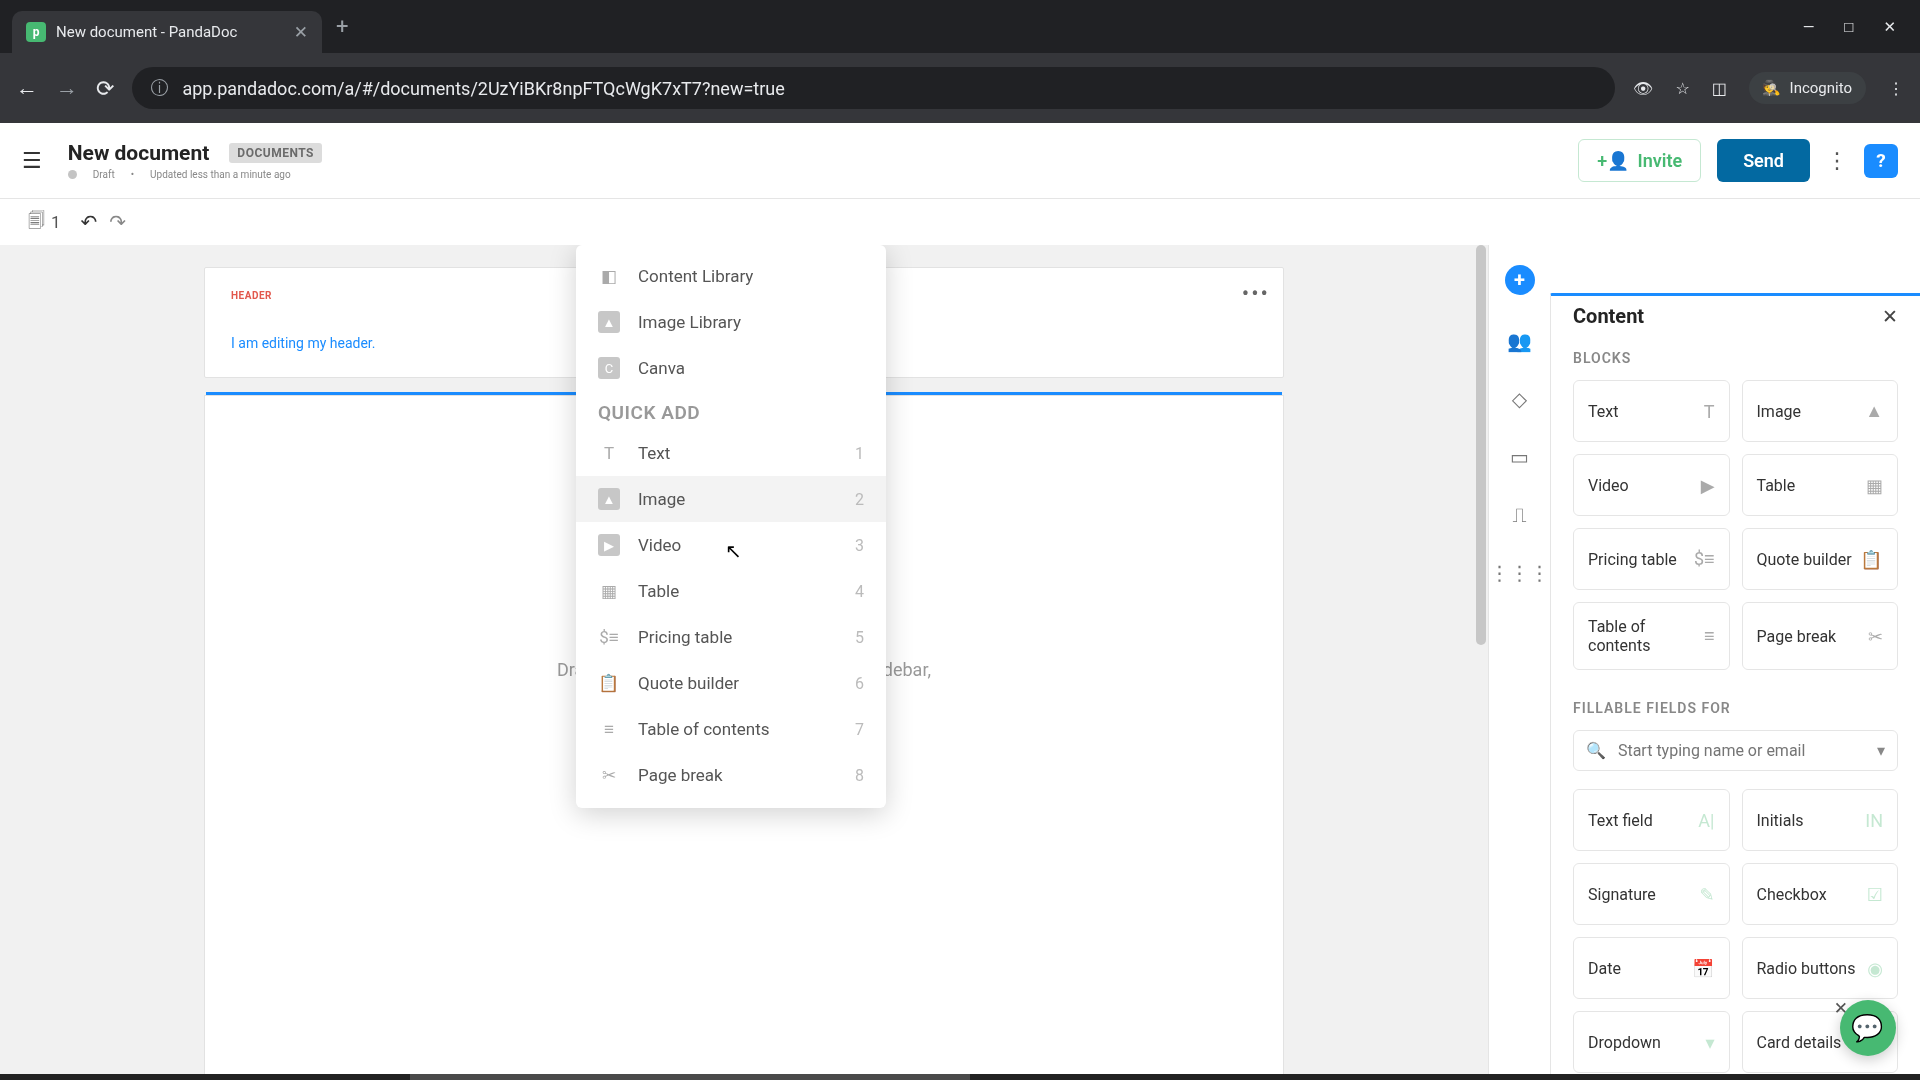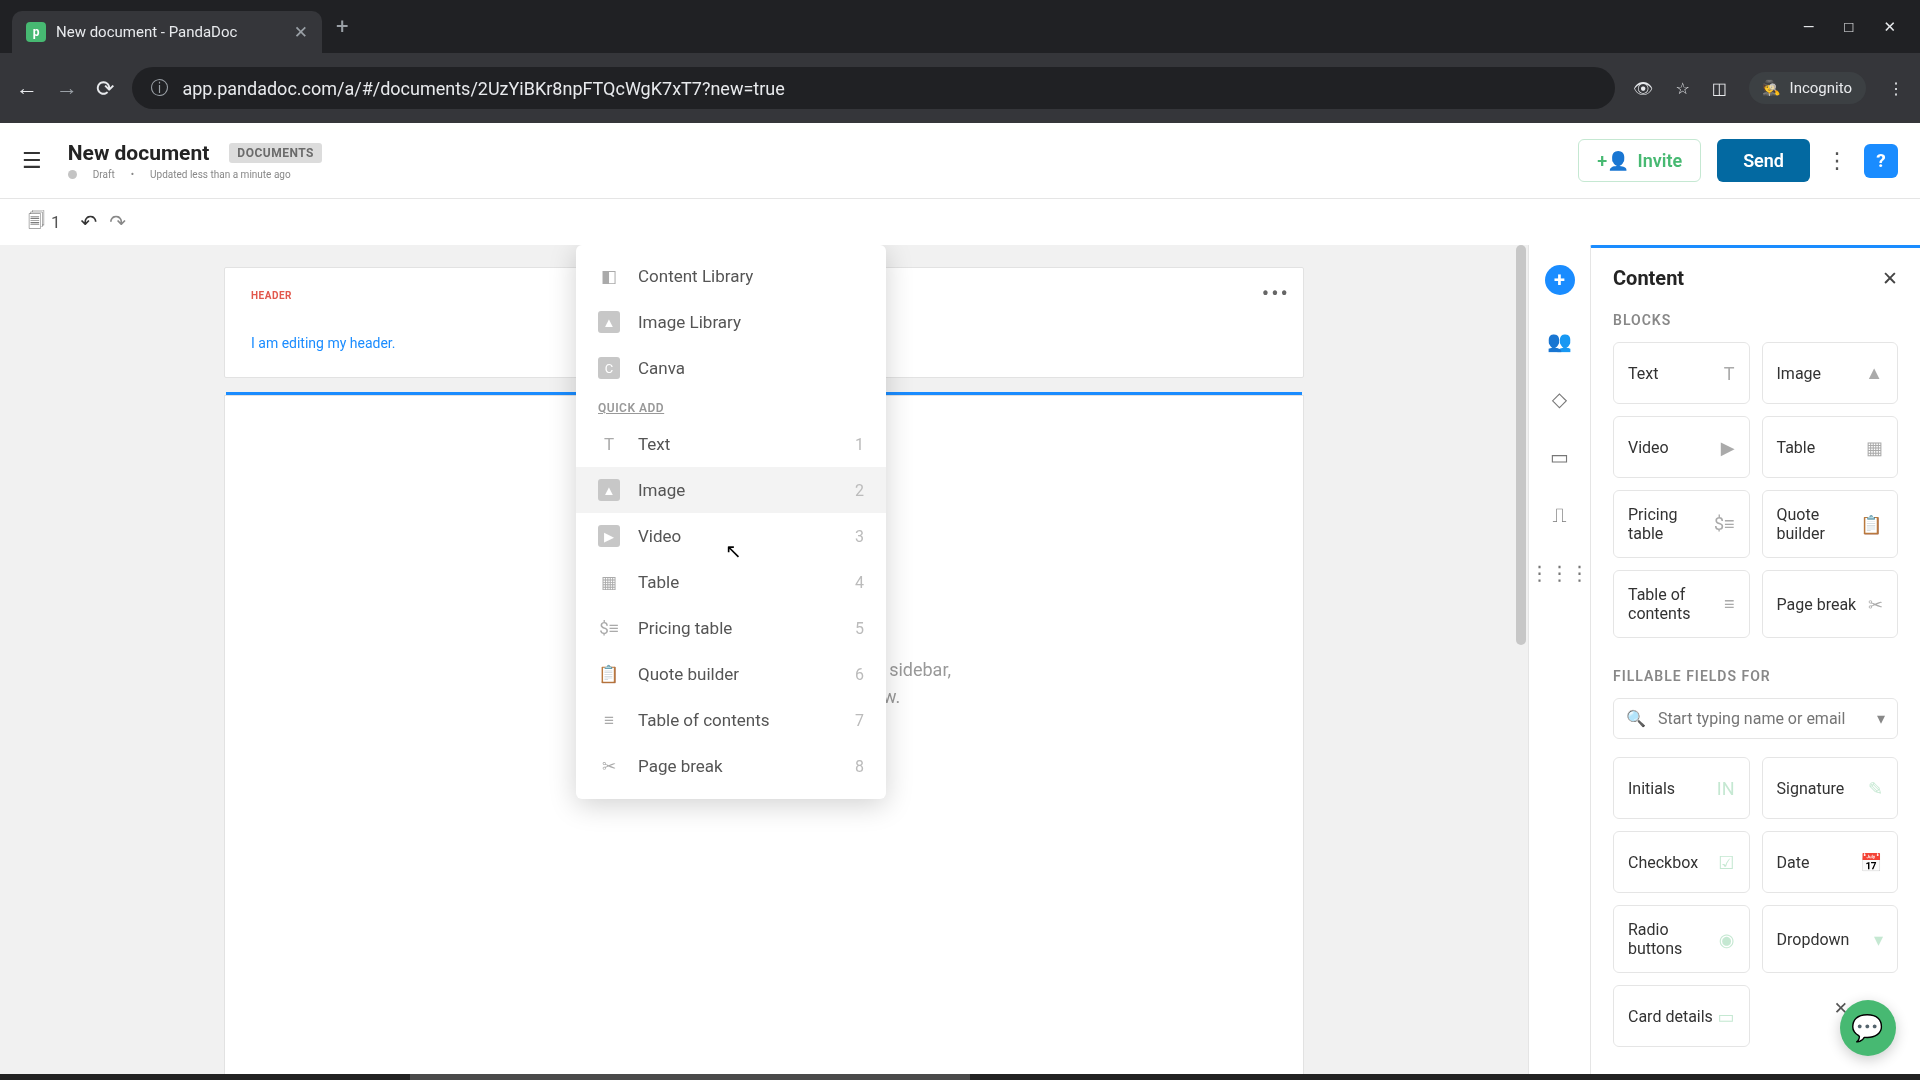--- a/index.html
+++ b/index.html
@@ -54,30 +54,30 @@
 .page-body { background: #fff; border: 1px solid #e2e2e2; min-height: 700px; padding-top: 260px; text-align: center; color: #999; font-size: 18px; line-height: 1.5; }
 .page-more { position: absolute; top: 14px; right: 14px; color: #666; font-size: 22px; letter-spacing: 2px; }
 .scrollbar { position: absolute; right: 2px; top: 0; width: 10px; height: 400px; background: #c7c7c7; border-radius: 5px; }
 
 
 .dropdown { position: absolute; left: 576px; top: 0; width: 310px; background: #fff; border-radius: 6px; box-shadow: 0 6px 28px rgba(0,0,0,0.18); padding: 8px 0 10px; z-index: 10; }
 .dd-item { display: flex; align-items: center; padding: 12px 22px; gap: 18px; font-size: 17px; color: #555; }
 .dd-item:hover, .dd-item.hovered { background: #f3f3f3; }
 .dd-icon { width: 22px; height: 22px; display: flex; align-items: center; justify-content: center; color: #aaa; font-size: 17px; }
 .dd-icon-box { width: 22px; height: 22px; background: #c7c7c7; border-radius: 3px; display:flex; align-items:center; justify-content:center; color:#fff; font-size:13px;}
-.dd-label-header { padding: 10px 22px 6px; font-size: 12px; color: #999; font-weight: 600; letter-spacing: 0.5px; text-decoration: underline; }
+.dd-label-header { padding: 10px 22px 6px; font-size: 19px; color: #999; font-weight: 600; letter-spacing: 0.5px; }
 .dd-shortcut { margin-left: auto; color: #bbb; font-size: 16px; }
 .cursor { position: absolute; left: 725px; top: 294px; font-size: 20px; z-index: 20; pointer-events:none;}
 
 
 .right-rail { width: 62px; border-left: 1px solid #e5e5e5; display: flex; flex-direction: column; align-items: center; padding-top: 20px; gap: 34px; color: #777; font-size: 20px; }
 .rail-add { width: 30px; height: 30px; background: #1a8cff; color: #fff; border-radius: 50%; display: flex; align-items: center; justify-content: center; font-size: 20px; font-weight: 700; }
 
 
-.panel { width: 330px; border-left: 1px solid #e5e5e5; padding: 18px 22px; overflow-y: auto; position: relative; border-top: 3px solid #1a8cff; border-top-left-radius: 2px; }
+.panel { width: 370px; border-left: 1px solid #e5e5e5; padding: 8px 22px; overflow-y: auto; position: relative; border-top: 3px solid #1a8cff; border-top-left-radius: 2px; margin-top: 48px; }
 .panel-header { display: flex; align-items: center; justify-content: space-between; margin-bottom: 22px; }
 .panel-title { font-size: 20px; font-weight: 700; color: #242424; }
 .panel-close { font-size: 19px; color: #444; }
 .panel-section-label { font-size: 14px; color: #888; font-weight: 600; letter-spacing: 1px; margin-bottom: 14px; }
 .blocks-grid { display: grid; grid-template-columns: 1fr 1fr; gap: 12px; margin-bottom: 30px; }
 .block-card { border: 1px solid #e5e5e5; border-radius: 6px; padding: 14px 14px; display: flex; align-items: center; justify-content: space-between; font-size: 16px; color: #333; min-height: 62px;}
 .block-icon { color: #aaa; font-size: 18px; }
 .search-row { display: flex; align-items: center; gap: 12px; border: 1px solid #e5e5e5; border-radius: 6px; padding: 10px 12px; margin-bottom: 18px; color: #999; }
 .search-row input { border: none; outline: none; flex: 1; font-size: 16px; color: #555; }
 .chev { color: #888; }
@@ -288,20 +288,24 @@
         </div>
     </div>
     <div class="panel-section-label">FILLABLE FIELDS FOR</div>
     <div class="search-row">
       <span>🔍</span>
       <input placeholder="Start typing name or email" style="">
       <span class="chev">▾</span>
     </div>
     <div class="blocks-grid">
       <div class="block-card">
+          <span>Text field</span>
+          <span class="block-icon" style="color:#c5e8d2;">A|</span>
+        </div>
+      <div class="block-card">
           <span>Initials</span>
           <span class="block-icon" style="color:#c5e8d2;">IN</span>
         </div>
       <div class="block-card">
           <span>Signature</span>
           <span class="block-icon" style="color:#c5e8d2;">✎</span>
         </div>
       <div class="block-card">
           <span>Checkbox</span>
           <span class="block-icon" style="color:#c5e8d2;">☑</span>

